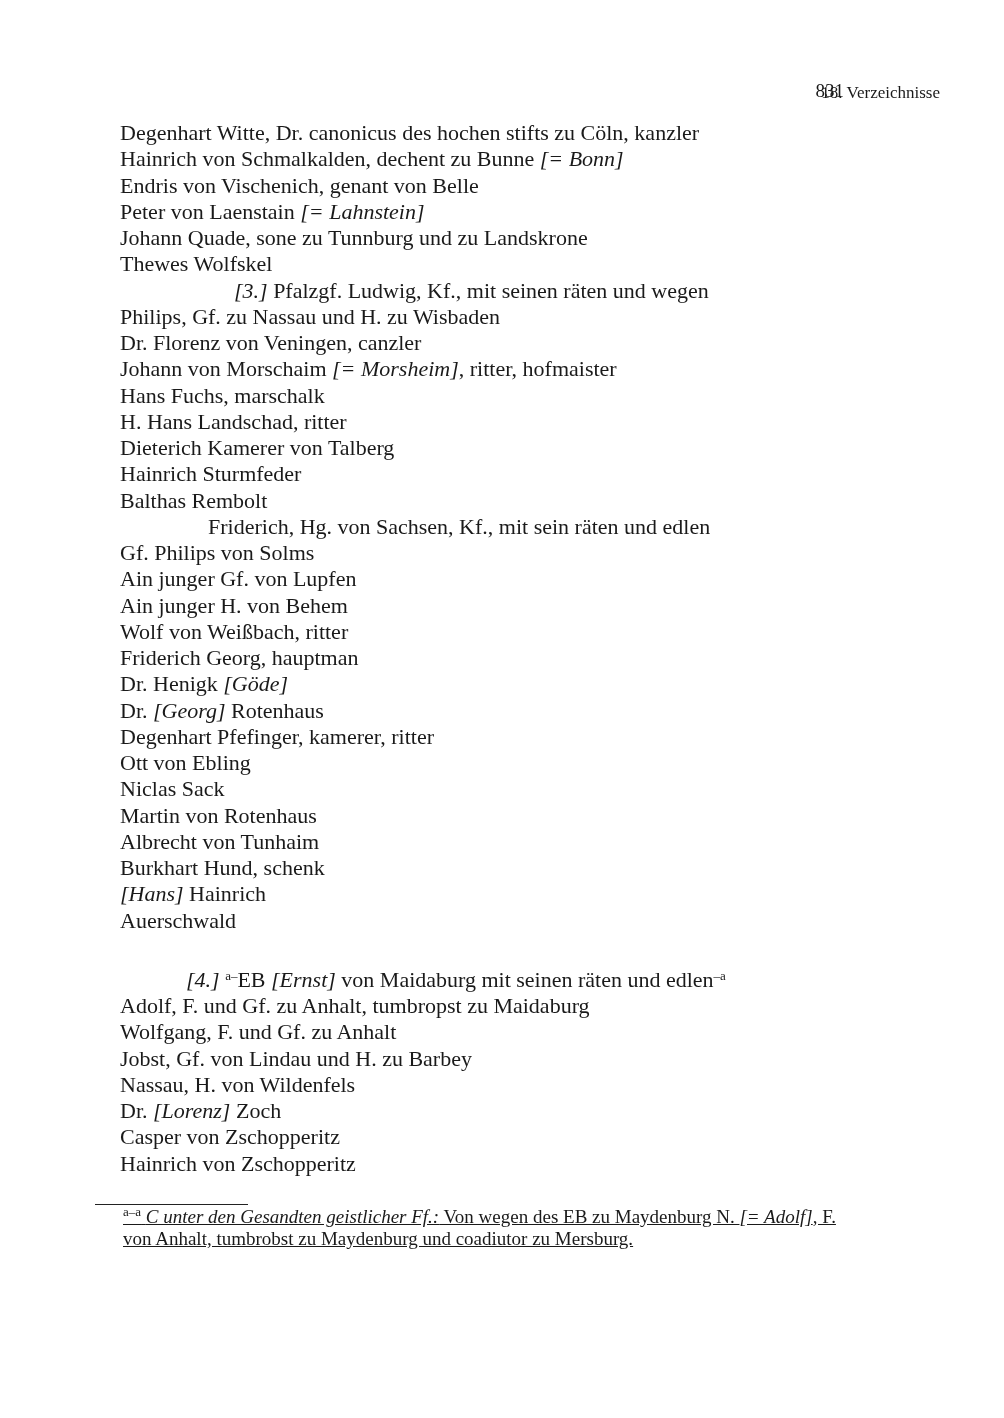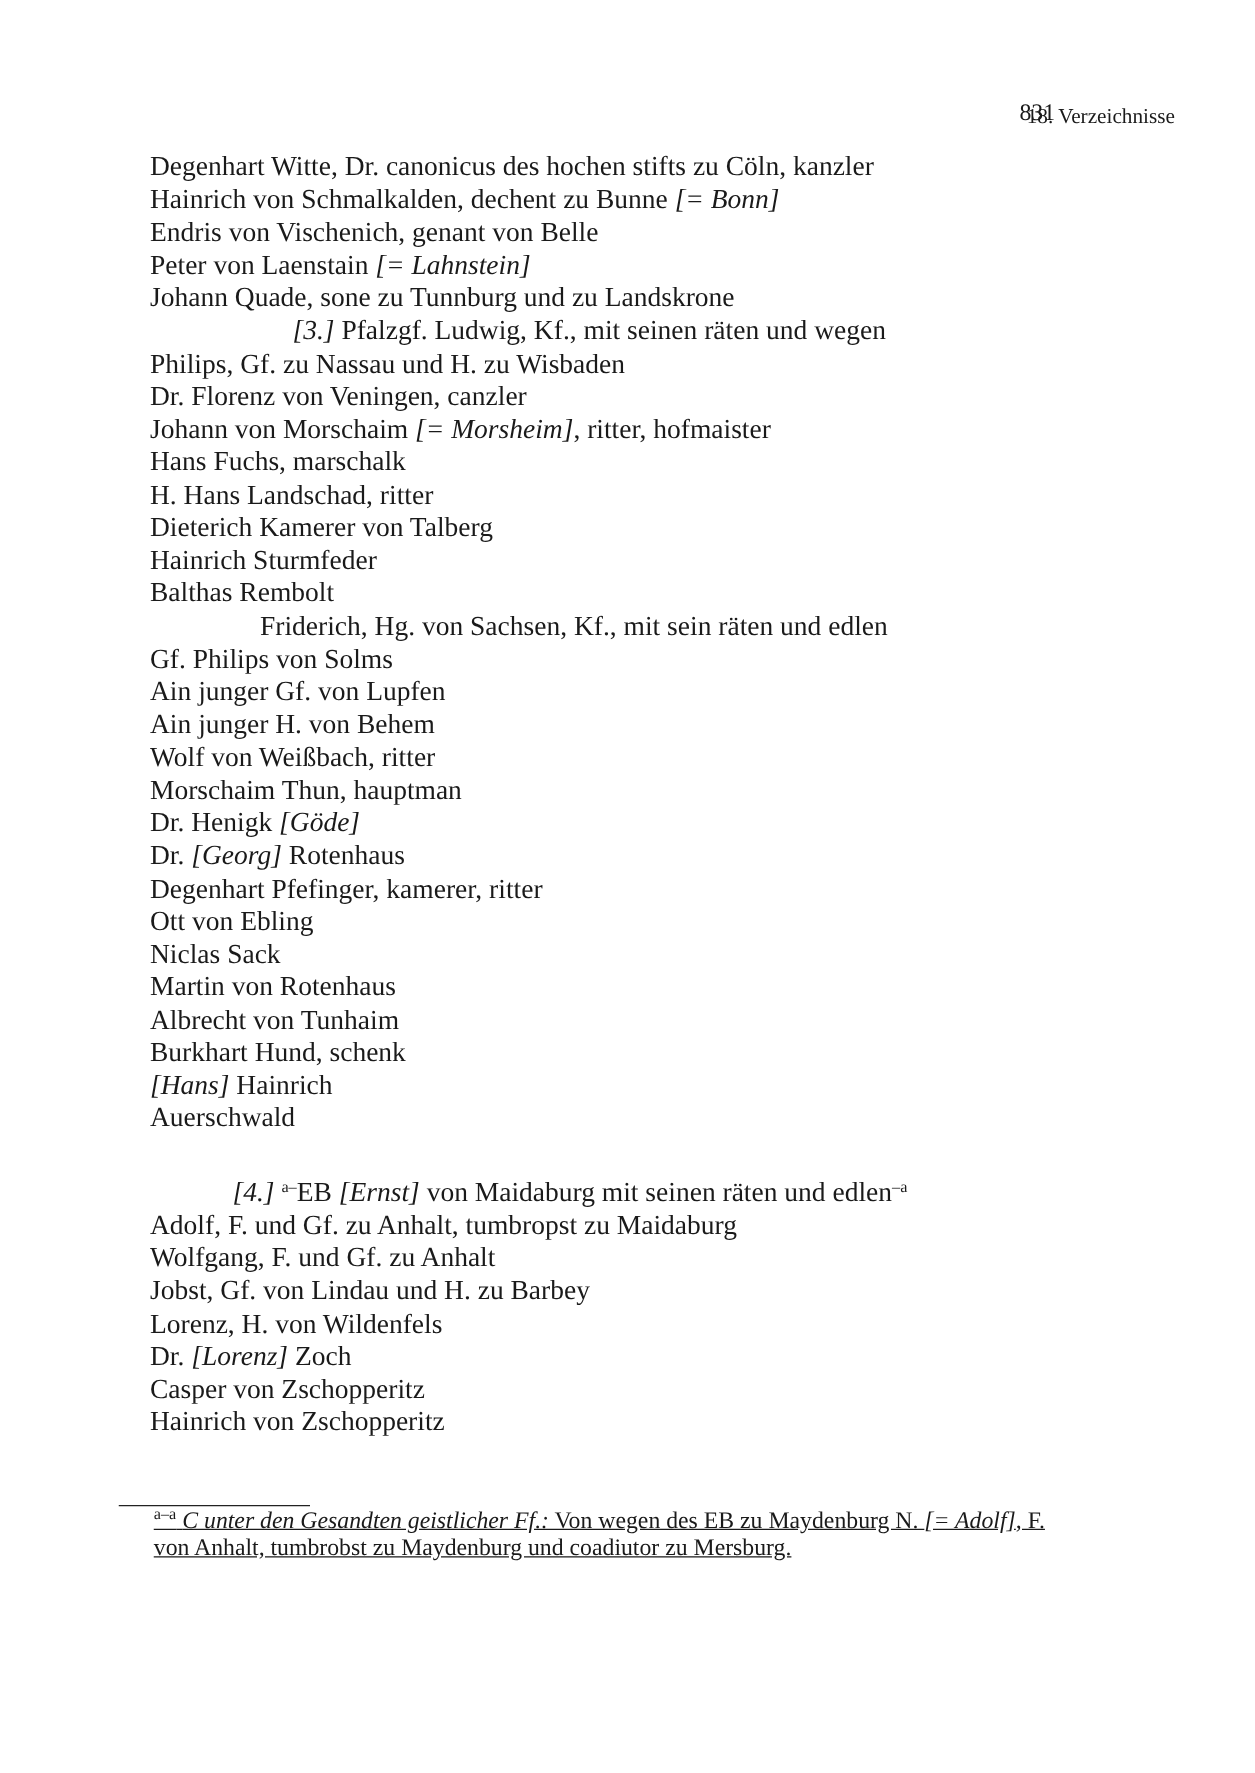--- a/index.html
+++ b/index.html
@@ -26,50 +26,51 @@
   <div class="running-title">18. Verzeichnisse</div>
   <div class="page-number">831</div>
 </div>
 
 <div class="body-text" id="body-text">
     <div class="line"><span>Degenhart Witte, Dr. canonicus des hochen stifts zu Cöln, kanzler</span></div>
     <div class="line"><span>Hainrich von Schmalkalden, dechent zu Bunne </span><span class="it">[= Bonn]</span></div>
     <div class="line"><span>Endris von Vischenich, genant von Belle</span></div>
     <div class="line"><span>Peter von Laenstain </span><span class="it">[= Lahnstein]</span></div>
     <div class="line"><span>Johann Quade, sone zu Tunnburg und zu Landskrone</span></div>
+    <div class="line"><span>Thewes Wolfskel</span></div>
     <div class="line indent-large"><span class="it">[3.]</span><span> Pfalzgf. Ludwig, Kf., mit seinen räten und wegen</span></div>
     <div class="line"><span>Philips, Gf. zu Nassau und H. zu Wisbaden</span></div>
     <div class="line"><span>Dr. Florenz von Veningen, canzler</span></div>
     <div class="line"><span>Johann von Morschaim </span><span class="it">[= Morsheim]</span><span>, ritter, hofmaister</span></div>
     <div class="line"><span>Hans Fuchs, marschalk</span></div>
     <div class="line"><span>H. Hans Landschad, ritter</span></div>
     <div class="line"><span>Dieterich Kamerer von Talberg</span></div>
     <div class="line"><span>Hainrich Sturmfeder</span></div>
     <div class="line"><span>Balthas Rembolt</span></div>
     <div class="line indent-med"><span>Friderich, Hg. von Sachsen, Kf., mit sein räten und edlen</span></div>
     <div class="line"><span>Gf. Philips von Solms</span></div>
     <div class="line"><span>Ain junger Gf. von Lupfen</span></div>
     <div class="line"><span>Ain junger H. von Behem</span></div>
     <div class="line"><span>Wolf von Weißbach, ritter</span></div>
-    <div class="line"><span>Morschaim Thun, hauptman</span></div>
+    <div class="line"><span>Friderich Georg, hauptman</span></div>
     <div class="line"><span>Dr. Henigk </span><span class="it">[Göde]</span></div>
     <div class="line"><span>Dr. </span><span class="it">[Georg]</span><span> Rotenhaus</span></div>
     <div class="line"><span>Degenhart Pfefinger, kamerer, ritter</span></div>
     <div class="line"><span>Ott von Ebling</span></div>
     <div class="line"><span>Niclas Sack</span></div>
     <div class="line"><span>Martin von Rotenhaus</span></div>
     <div class="line"><span>Albrecht von Tunhaim</span></div>
     <div class="line"><span>Burkhart Hund, schenk</span></div>
     <div class="line"><span class="it">[Hans]</span><span> Hainrich</span></div>
     <div class="line"><span>Auerschwald</span></div>
     <div class="line indent-small"><span class="it">[4.]</span><span> </span><sup>a–</sup><span>EB </span><span class="it">[Ernst]</span><span> von Maidaburg mit seinen räten und edlen</span><sup>–a</sup></div>
     <div class="line"><span>Adolf, F. und Gf. zu Anhalt, tumbropst zu Maidaburg</span></div>
     <div class="line"><span>Wolfgang, F. und Gf. zu Anhalt</span></div>
     <div class="line"><span>Jobst, Gf. von Lindau und H. zu Barbey</span></div>
-    <div class="line"><span>Lorenz, H. von Wildenfels</span></div>
+    <div class="line"><span>Nassau, H. von Wildenfels</span></div>
     <div class="line"><span>Dr. </span><span class="it">[Lorenz]</span><span> Zoch</span></div>
     <div class="line"><span>Casper von Zschopperitz</span></div>
     <div class="line"><span>Hainrich von Zschopperitz</span></div>
   </div>
 
 <div class="footnote-rule"></div>
 <div class="footnotes">
   <div class="fn-first" id="footnote-a"><sup>a–a</sup><span> </span><span class="it">C unter den Gesandten geistlicher Ff.:</span><span> Von wegen des EB zu Maydenburg N. </span><span class="it">[= Adolf]</span><span>, F. von Anhalt, tumbrobst zu Maydenburg und coadiutor zu Mersburg.</span></div>
 </div>
 

